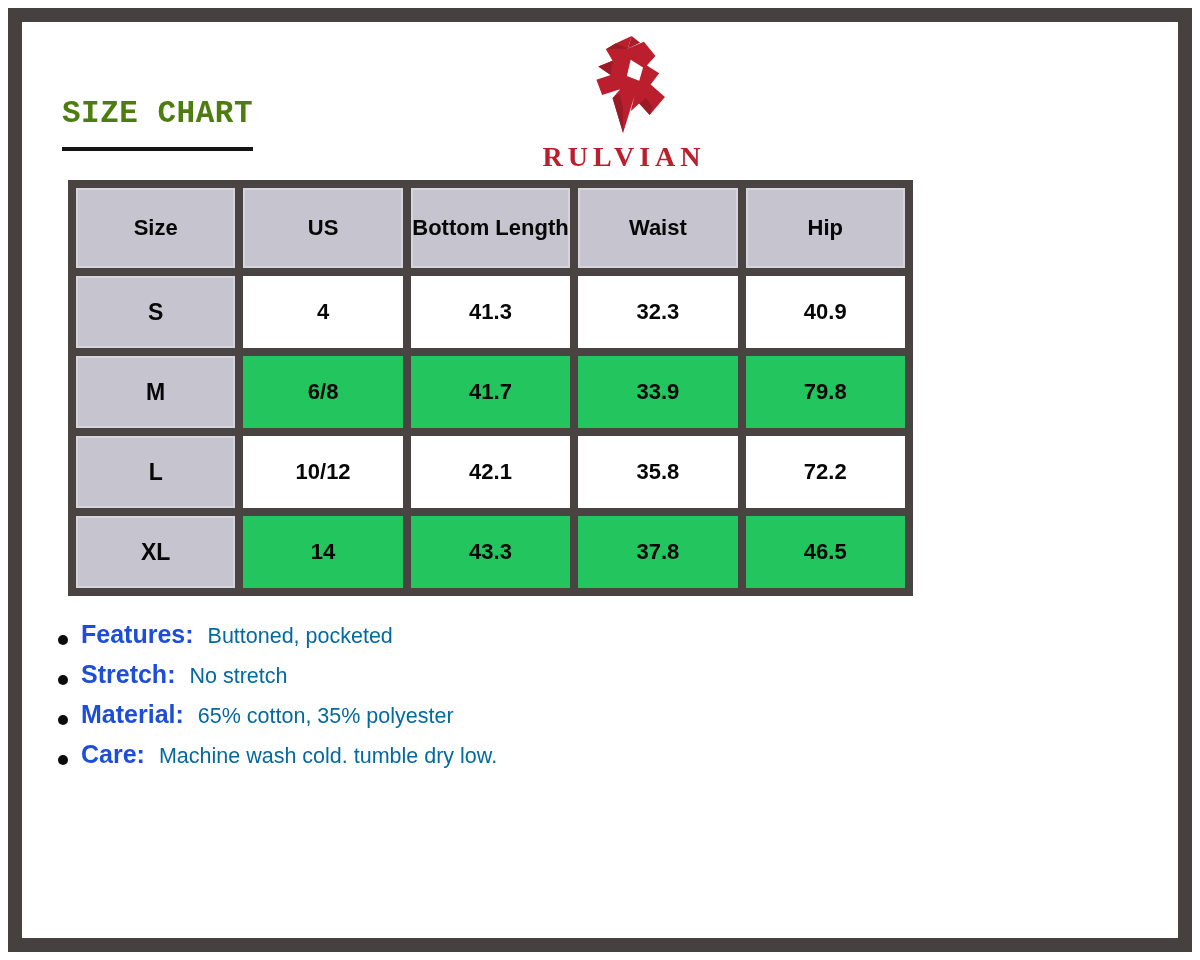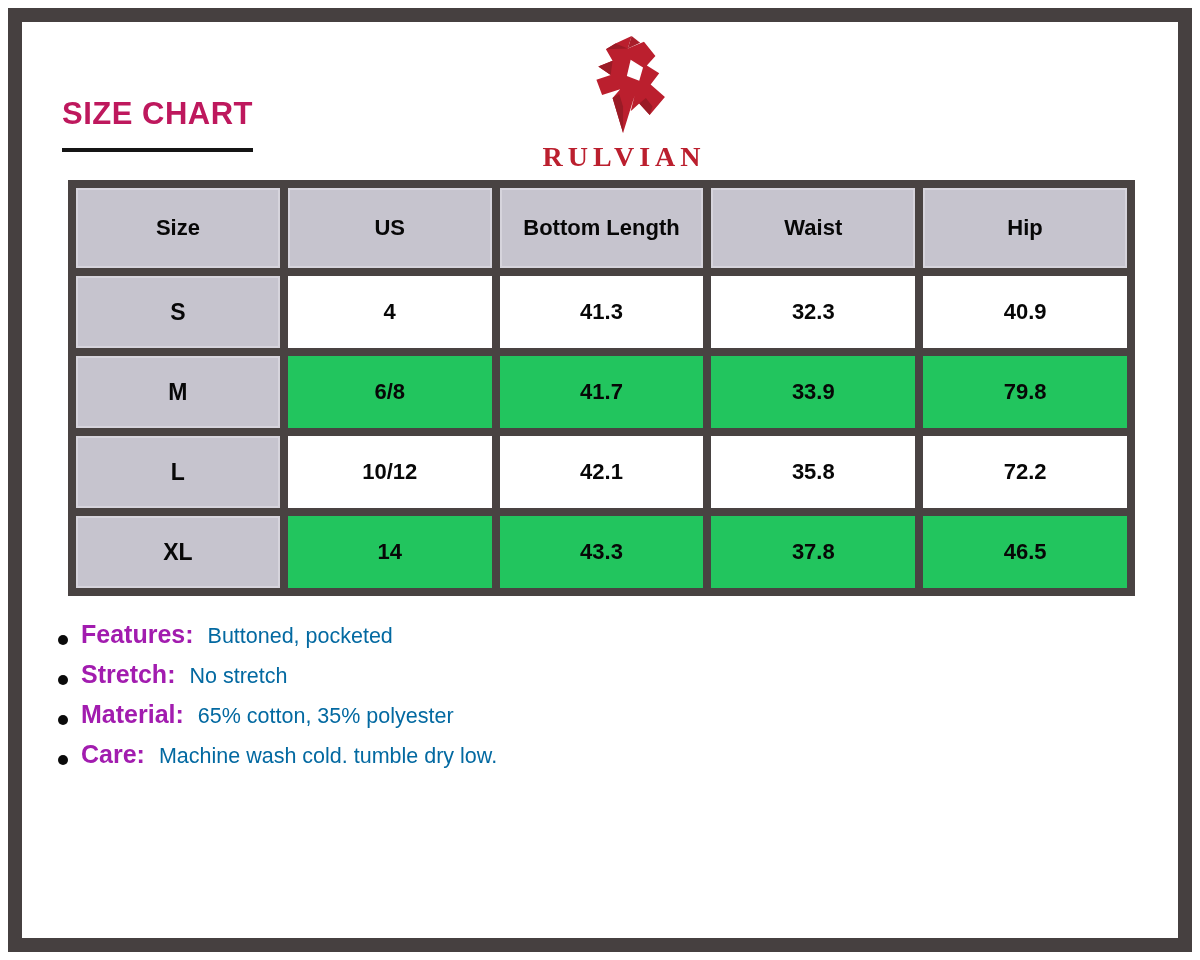--- a/index.html
+++ b/index.html
@@ -20,22 +20,23 @@
   }
   
   .title-block {
     position: absolute;
     left: 62px; top: 96px;
   }
   .page-title {
     margin: 0;
     font-size: 31px;
     font-weight: 700;
-    color: #be185d;
+    color: #4d7c0f;
     letter-spacing: 0.5px;
+    font-family: Liberation Mono, monospace;
   }
   .title-underline {
     width: 191px;
     height: 4px;
     background: #151515;
     margin-top: 16px;
   }
   
   .brand {
     position: absolute;
@@ -50,21 +51,21 @@
     font-family: "Liberation Serif", serif;
     font-weight: 700;
     font-size: 28px;
     letter-spacing: 5px;
     color: #bb1f2e;
   }
   
   .size-table-wrap {
     position: absolute;
     left: 68px; top: 180px;
-    width: 1067px;
+    width: 845px;
     border-radius: 10px;
   }
   table.size-table {
     border-collapse: collapse;
     table-layout: fixed;
     width: 100%;
   }
   table.size-table th,
   table.size-table td {
     border: 8px solid #494342;
@@ -103,21 +104,21 @@
     width: 10px; height: 10px;
     border-radius: 50%;
     background: #0a0a0a;
     margin-right: 13px;
     align-self: center;
     flex: 0 0 auto;
   }
   .detail-label {
     font-size: 25px;
     font-weight: 700;
-    color: #a21caf;
+    color: #1d4ed8;
     margin-right: 14px;
     white-space: nowrap;
   }
   .detail-value {
     font-size: 21.5px;
     font-weight: 400;
     color: #0369a1;
     white-space: nowrap;
   }
 </style>

